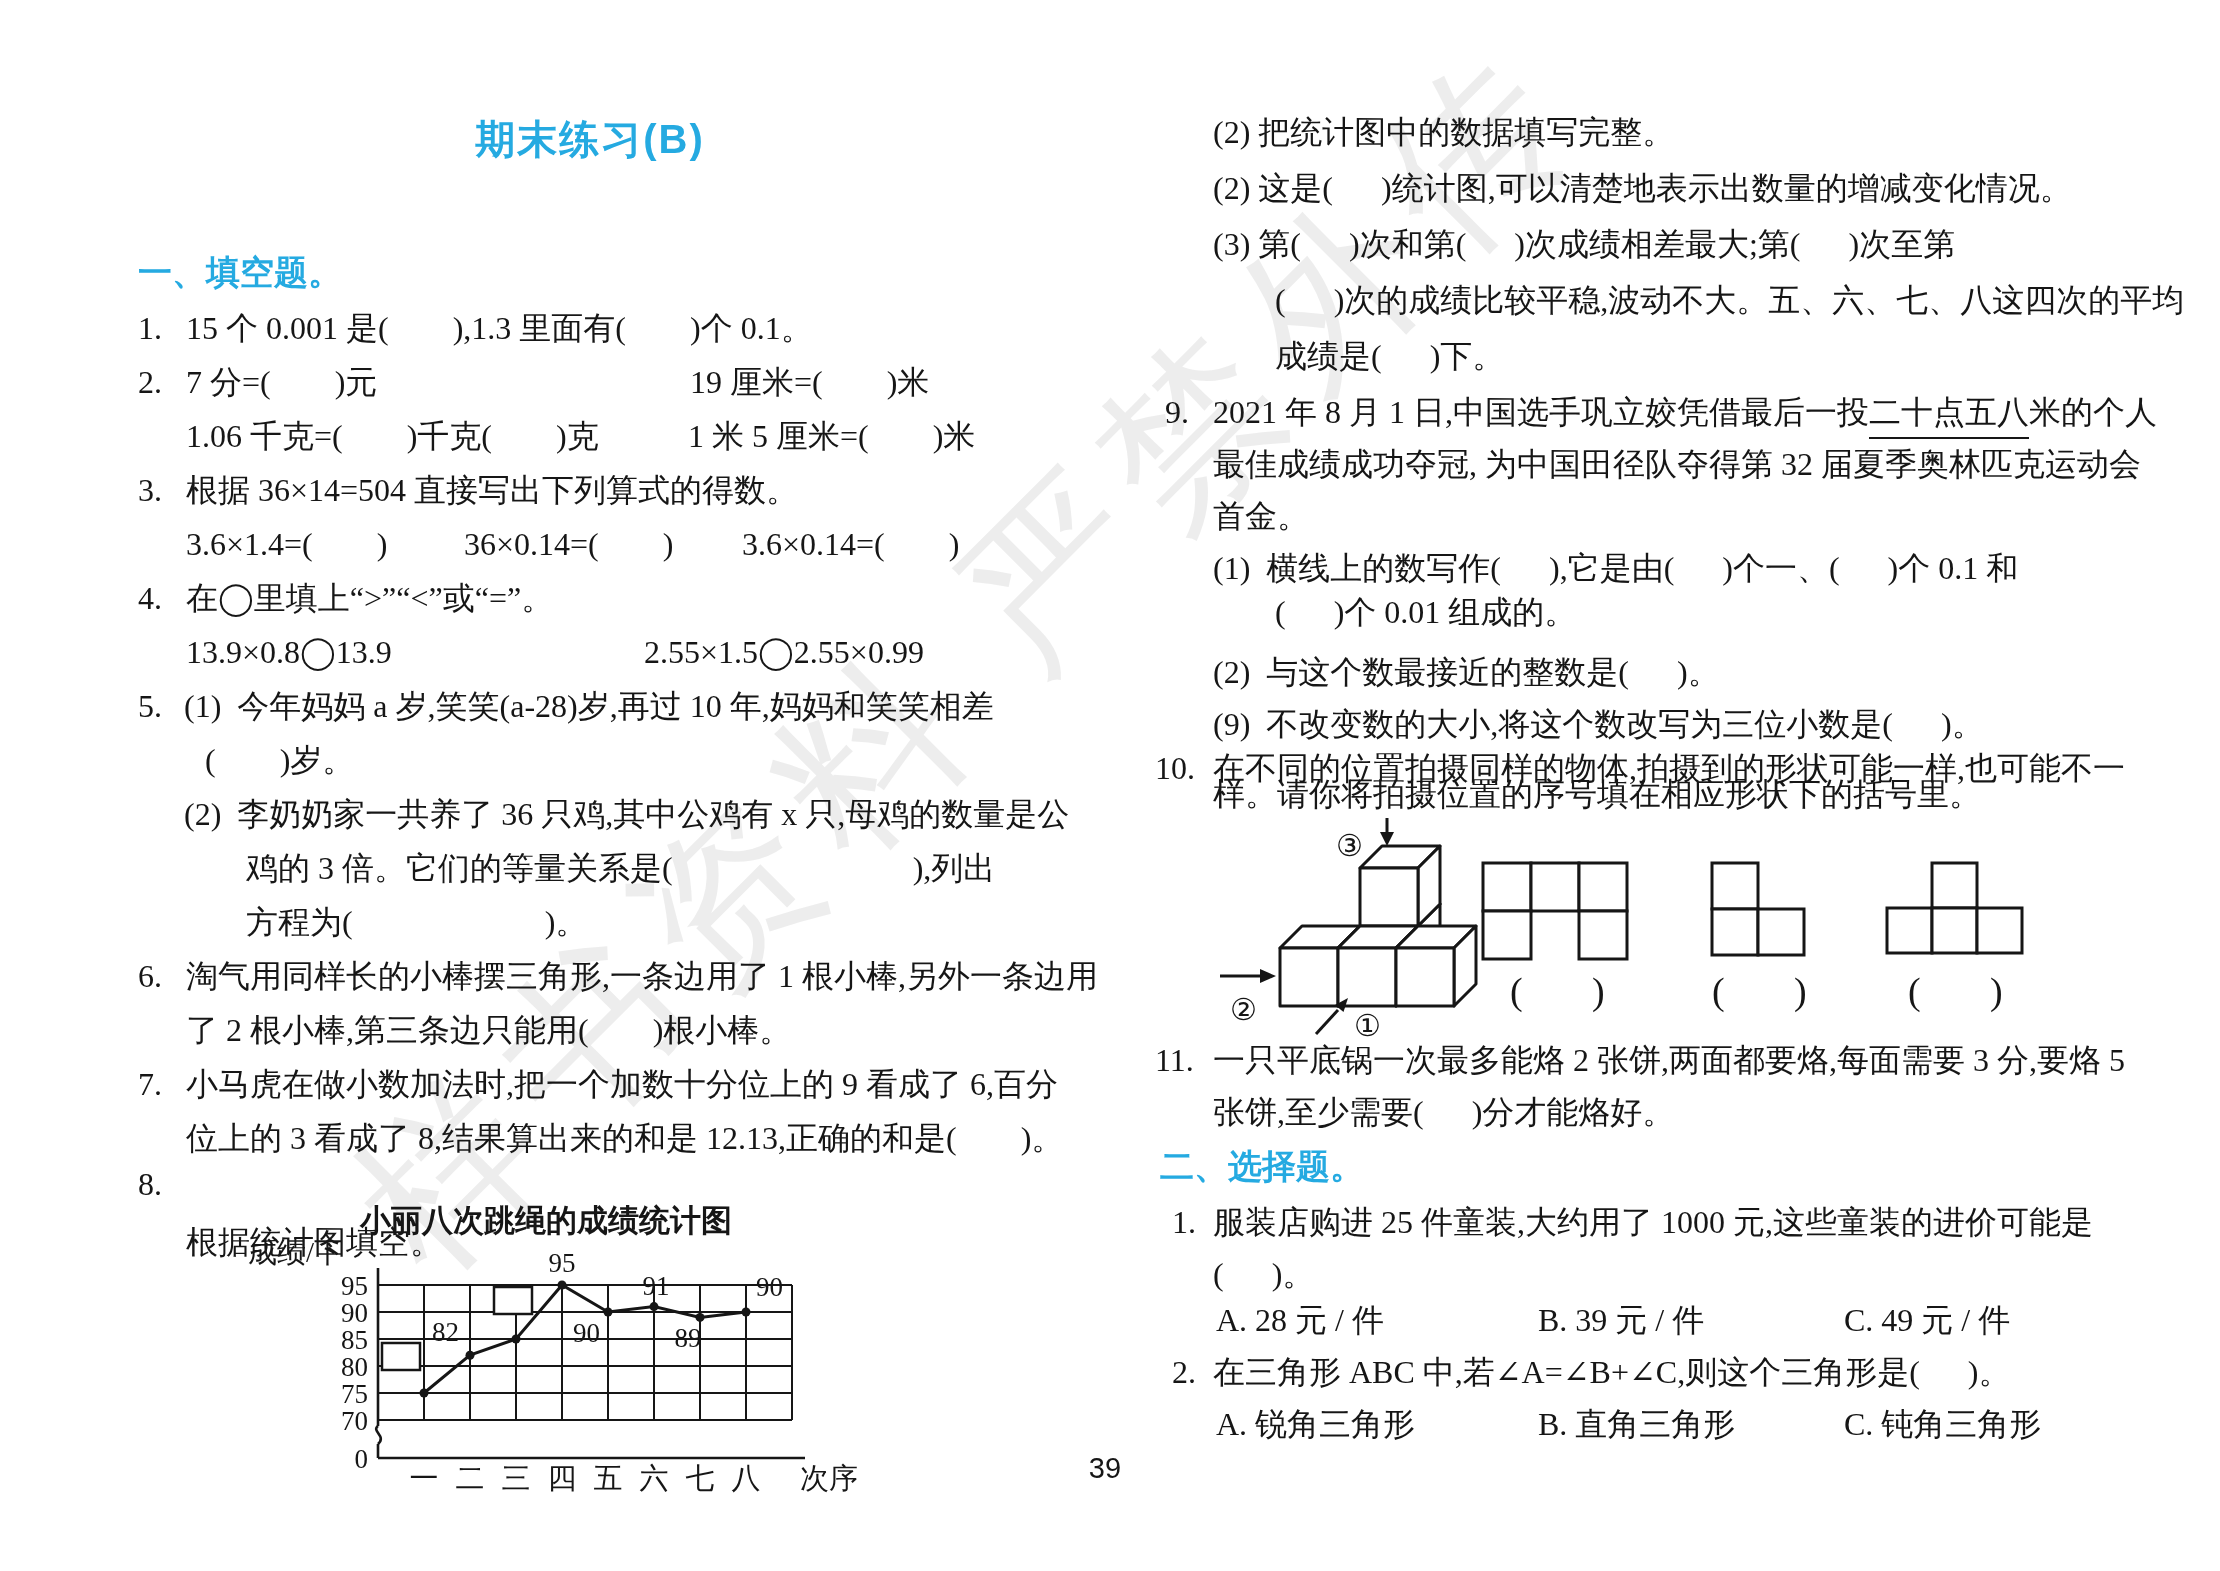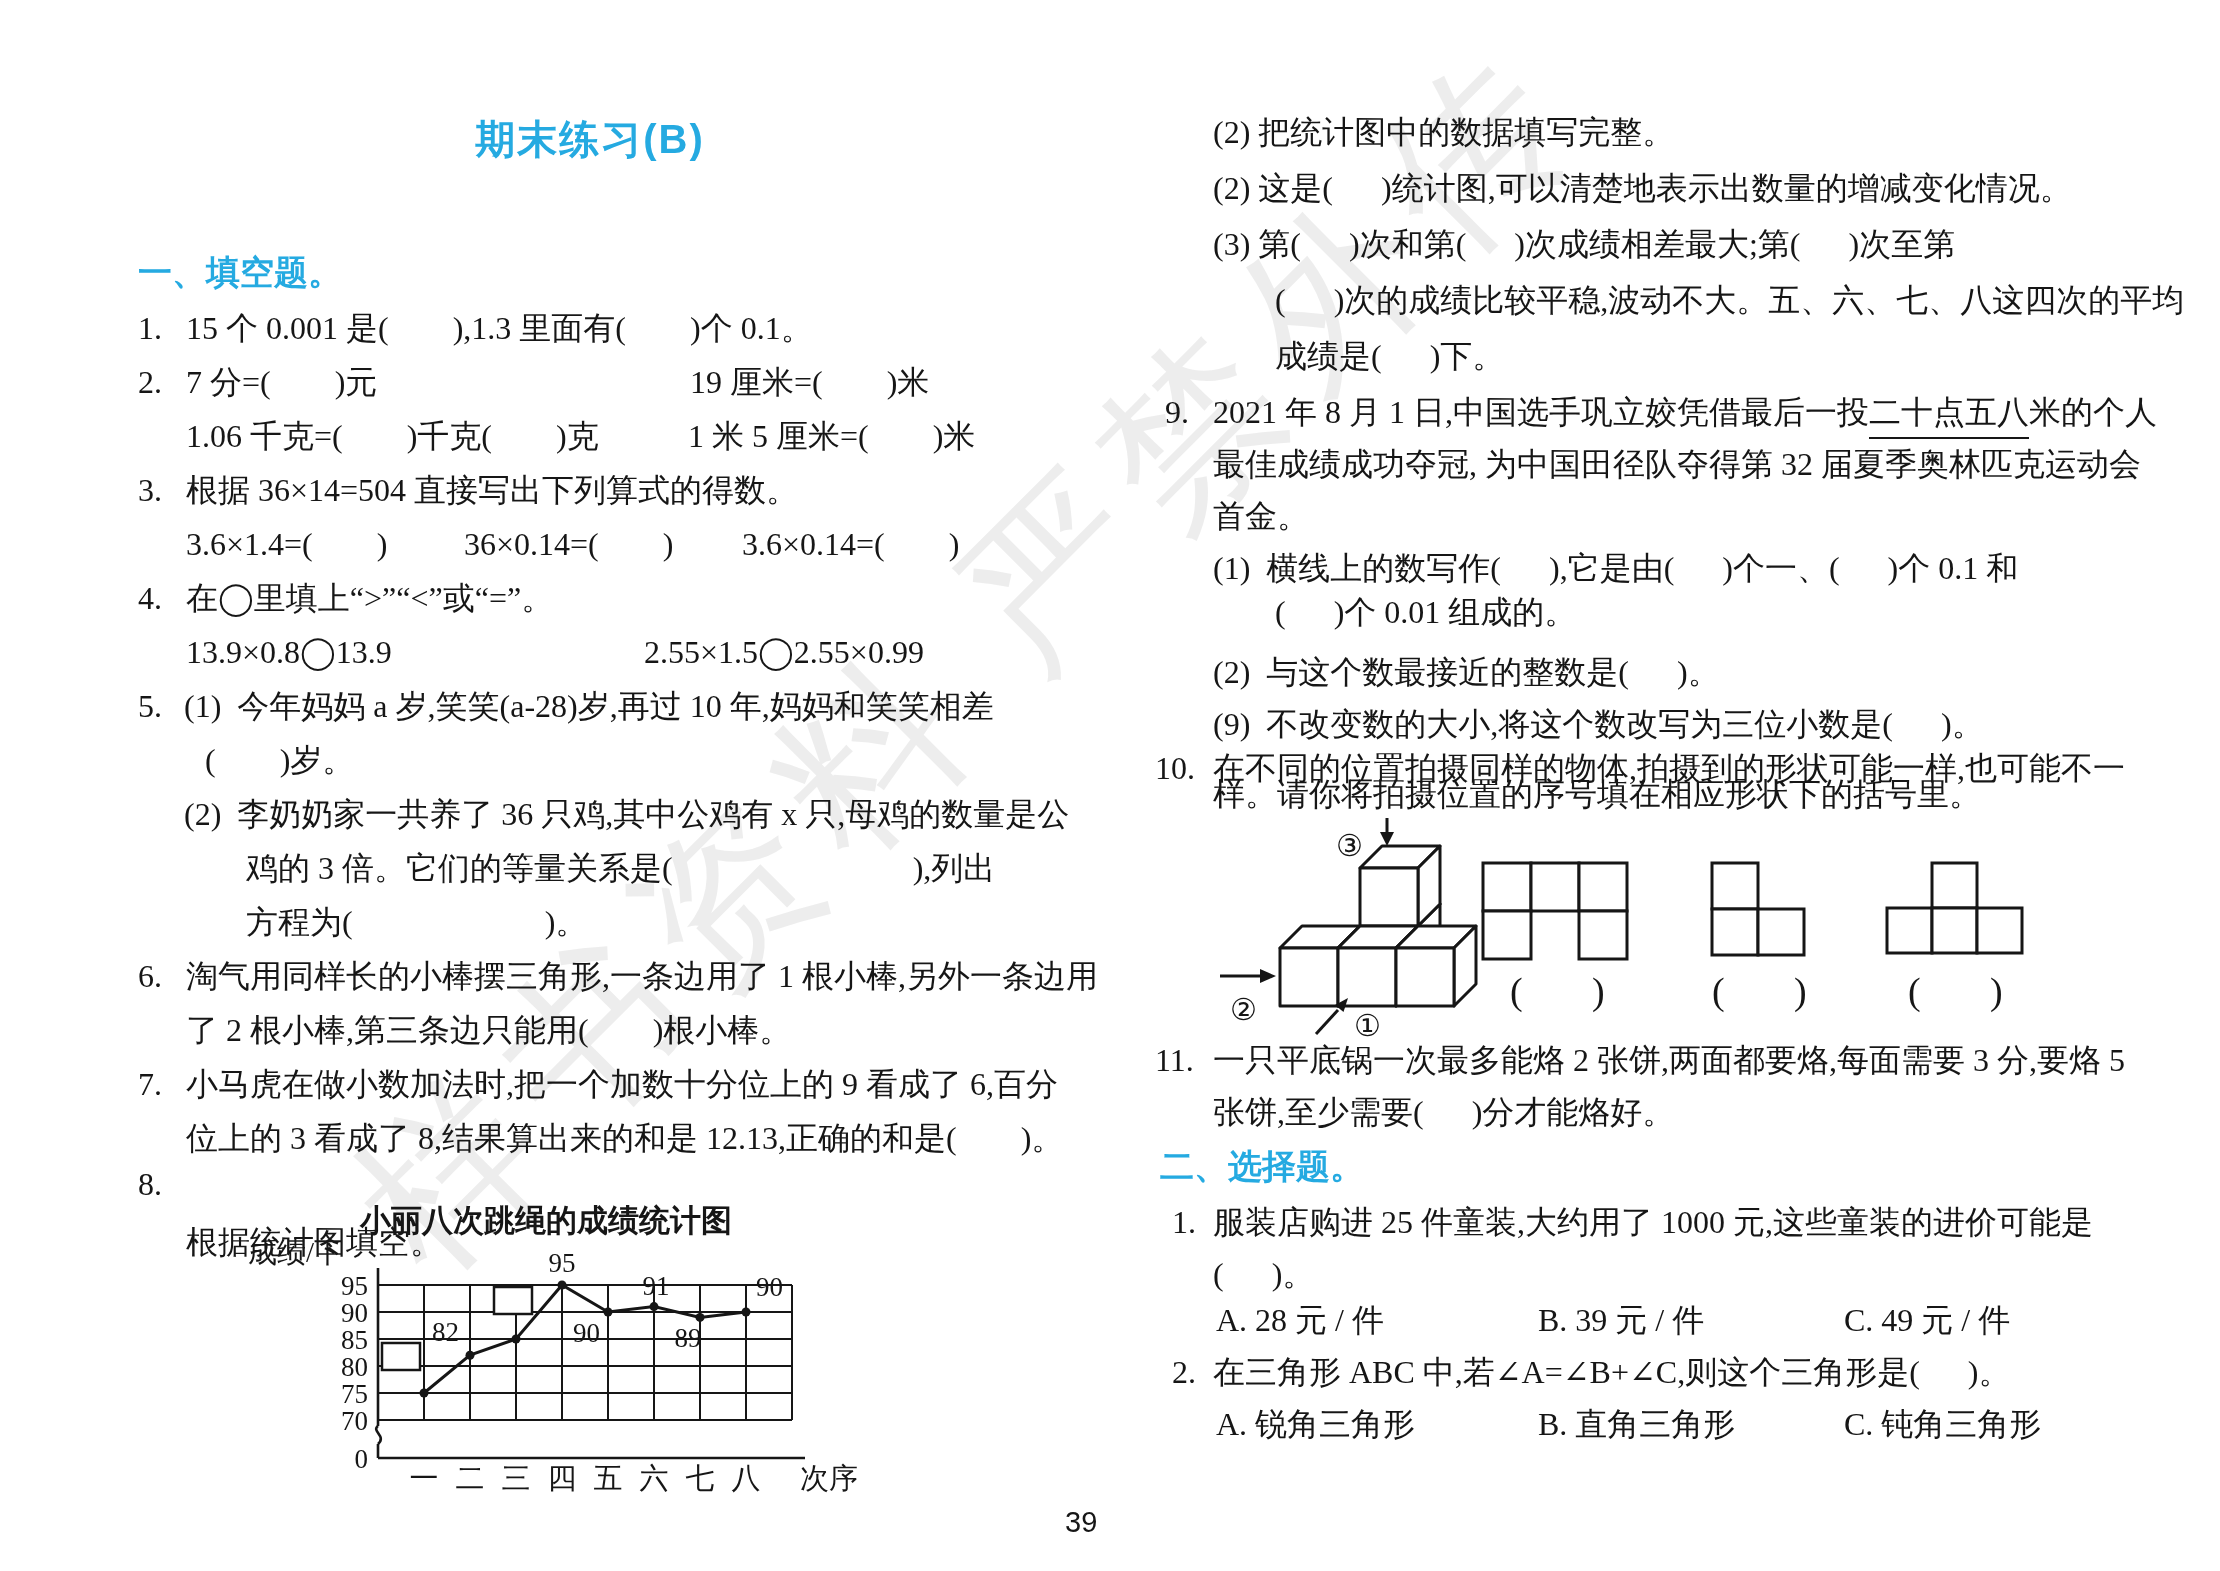--- a/index.html
+++ b/index.html
@@ -10,21 +10,21 @@
   .title{position:absolute;left:240px;top:112px;width:700px;text-align:center;
          font-family:"Liberation Sans","DejaVu Sans",sans-serif;font-weight:bold;
          font-size:40px;color:var(--accent,#25aae1);letter-spacing:2px}
   .ctitle{position:absolute;left:360px;top:1200px;width:480px;
           font-family:"Liberation Sans","DejaVu Sans",sans-serif;font-weight:bold;font-size:31px}
   .wm{position:absolute;left:120px;top:540px;width:1700px;text-align:center;
       transform:rotate(-45deg);font-size:175px;letter-spacing:22px;
       color:rgba(135,135,135,0.15);font-family:"Liberation Serif",serif;pointer-events:none;z-index:0}
   .z{z-index:1}
   .ul{border-bottom:2.5px solid #161616;padding-bottom:7px}
-  .pageno{position:absolute;left:1065px;top:1506px;width:80px;text-align:left;
+  .pageno{position:absolute;left:1065px;top:1452px;width:80px;text-align:center;
           font-family:"Liberation Sans","DejaVu Sans",sans-serif;font-size:29px}
   svg{position:absolute;overflow:visible}
   .cline{stroke:#161616;stroke-width:2;fill:none}
   .caxis{stroke:#161616;stroke-width:2.6;fill:none}
   .ctick{font:27px "Liberation Serif","DejaVu Serif",serif;fill:#161616}
   .ccat{font:29px "Liberation Serif","DejaVu Serif",serif;fill:#161616}
   .cube{fill:#ffffff;stroke:#161616;stroke-width:3;stroke-linejoin:round}
   .sq{fill:#ffffff;stroke:#161616;stroke-width:3}
   .arrow{stroke:#161616;stroke-width:3;fill:none}
   .ahead{fill:#161616;stroke:none}

